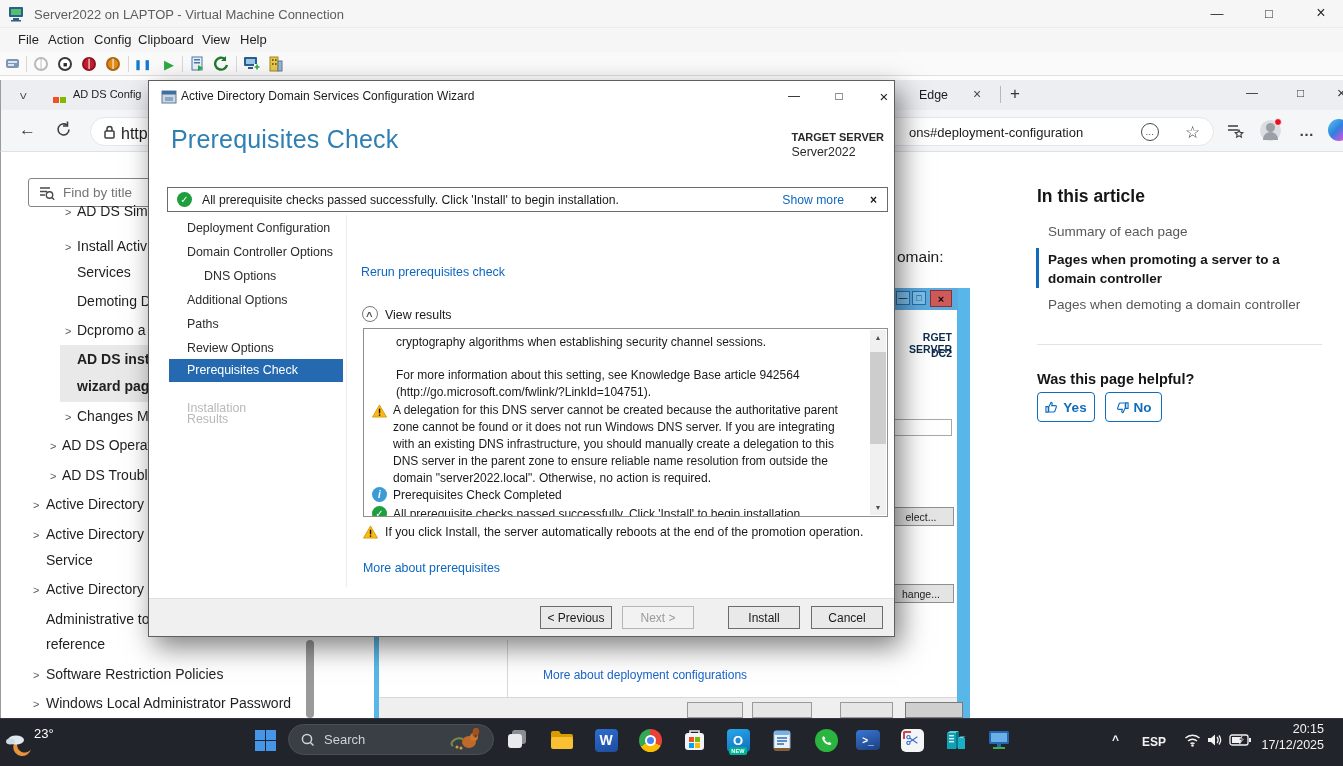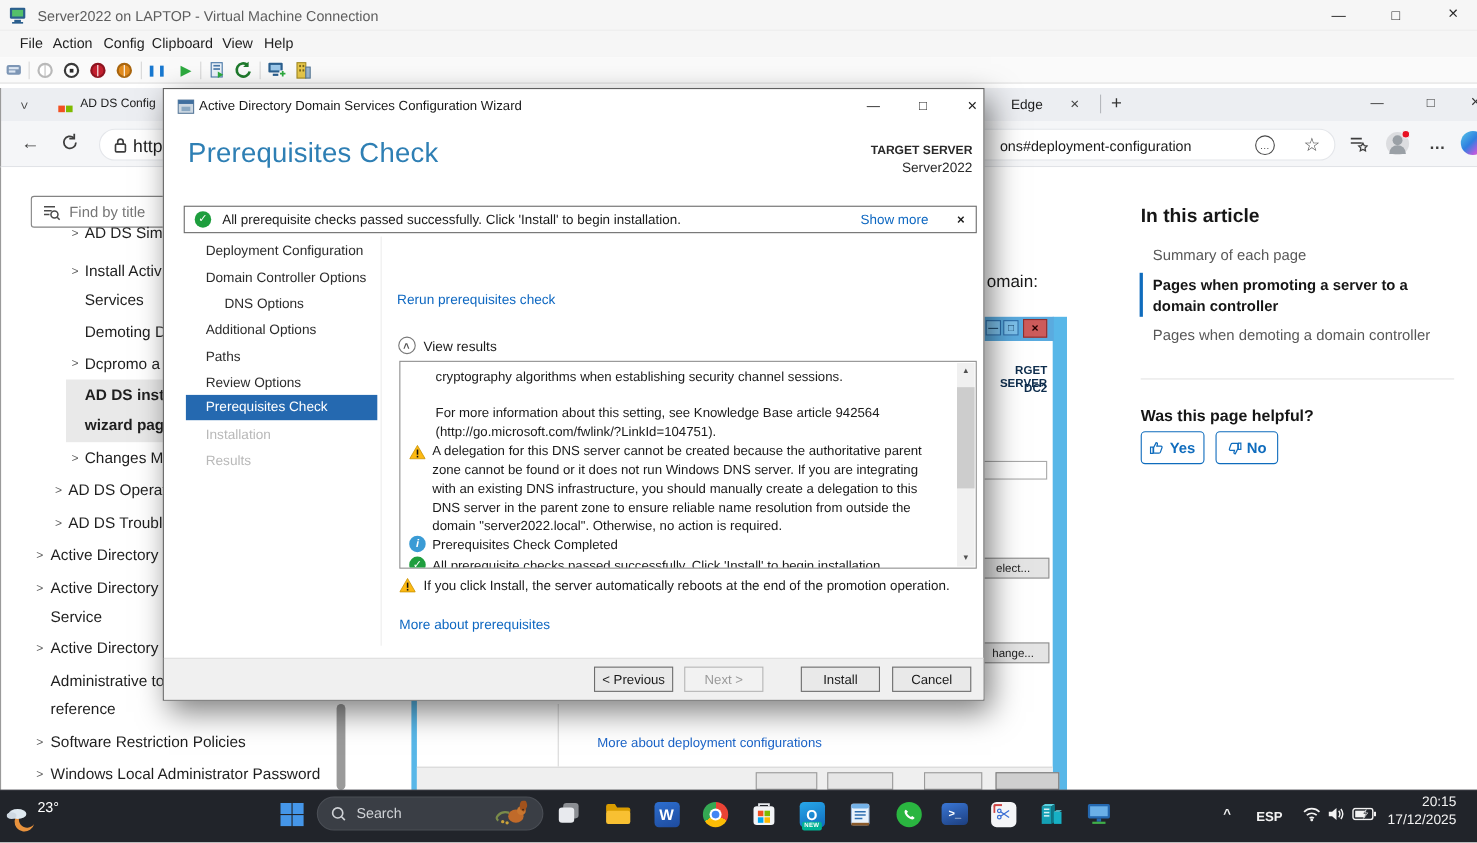--- a/index.html
+++ b/index.html
@@ -50,21 +50,21 @@
 .fig-footer{left:379px;top:697px;width:578px;height:21px;background:#efefef;border-top:1px solid #d8d8d8;z-index:1}
 .fig-pbtn{position:absolute;top:702px;height:16px;background:#e6e6e6;border:1px solid #9a9a9a;z-index:1}
 .fig-div{left:507px;top:640px;width:1px;height:57px;background:#d8d8d8;z-index:1}
 .doclink{color:#1b64c8;font-size:12px}
 
 .wizard{left:148px;top:80px;width:747px;height:557px;background:#fff;border:1px solid #5f5f5f;box-shadow:6px 10px 26px rgba(0,0,0,.5);z-index:10}
 .wz{position:absolute}
 .wz-title{left:32px;top:8px;font-size:12px;color:#1a1a1a}
 .wz-ctl{position:absolute;top:4px;width:34px;height:22px;display:flex;align-items:center;justify-content:center;font-size:12px;color:#1a1a1a}
 .wz-h1{left:22px;top:44px;font-size:25px;color:#2e7fb4;letter-spacing:.2px}
-.wz-target{position:absolute;right:10px;text-align:right}
+.wz-target{position:absolute;right:10px;}
 .banner{left:18px;top:106px;width:721px;height:25px;border:1px solid #6b6b6b;background:#fff;display:flex;align-items:center}
 .nav-item{position:absolute;left:38px;font-size:12.4px;color:#2c2c2c}
 .nav-sel{left:20px;top:278px;width:174px;height:23px;background:#2569b0}
 .nav-div{left:197px;top:134px;width:1px;height:372px;background:#ededed}
 .link{color:#0d67c1}
 .icon-ok{width:15px;height:15px;border-radius:50%;background:#1e9e3e;color:#fff;font-size:10px;font-weight:bold;display:inline-flex;align-items:center;justify-content:center;flex:none}
 .icon-info{width:15px;height:15px;border-radius:50%;background:#3a9bd5;color:#fff;font-size:10px;font-weight:bold;font-style:italic;display:inline-flex;align-items:center;justify-content:center;flex:none}
 .resbox{left:214px;top:247px;width:525px;height:189px;border:1px solid #8f8f8f;background:#fff;overflow:hidden}
 .res-row{display:flex;gap:6px;padding-left:8px;padding-right:28px}
 .res-txt{font-size:12px;line-height:16.8px;color:#1a1a1a}
@@ -321,21 +321,21 @@
   </div>
 
   <span class="nav-item" style="top:140px">Deployment Configuration</span>
   <span class="nav-item" style="top:164px">Domain Controller Options</span>
   <span class="nav-item" style="top:188px;left:55px">DNS Options</span>
   <span class="nav-item" style="top:212px">Additional Options</span>
   <span class="nav-item" style="top:236px">Paths</span>
   <span class="nav-item" style="top:260px">Review Options</span>
   <div class="wz nav-sel"></div>
   <span class="nav-item" style="top:282px;color:#fff;z-index:1">Prerequisites Check</span>
-  <span class="nav-item" style="top:307px;color:#b9b9b9">Installation</span>
+  <span class="nav-item" style="top:320px;color:#b9b9b9">Installation</span>
   <span class="nav-item" style="top:331px;color:#b9b9b9">Results</span>
   <div class="wz nav-div"></div>
 
   <span class="wz link" style="left:212px;top:184px;font-size:12.4px">Rerun prerequisites check</span>
   <span class="wz circle-toggle" style="left:213px;top:225px">
       <span style="display:inline-block;transform:rotate(-90deg);font-size:10px;font-weight:bold">&gt;</span>
     </span>
   <span class="wz" style="left:236px;top:227px;font-size:12.4px">View results</span>
 
   <div class="wz resbox">

